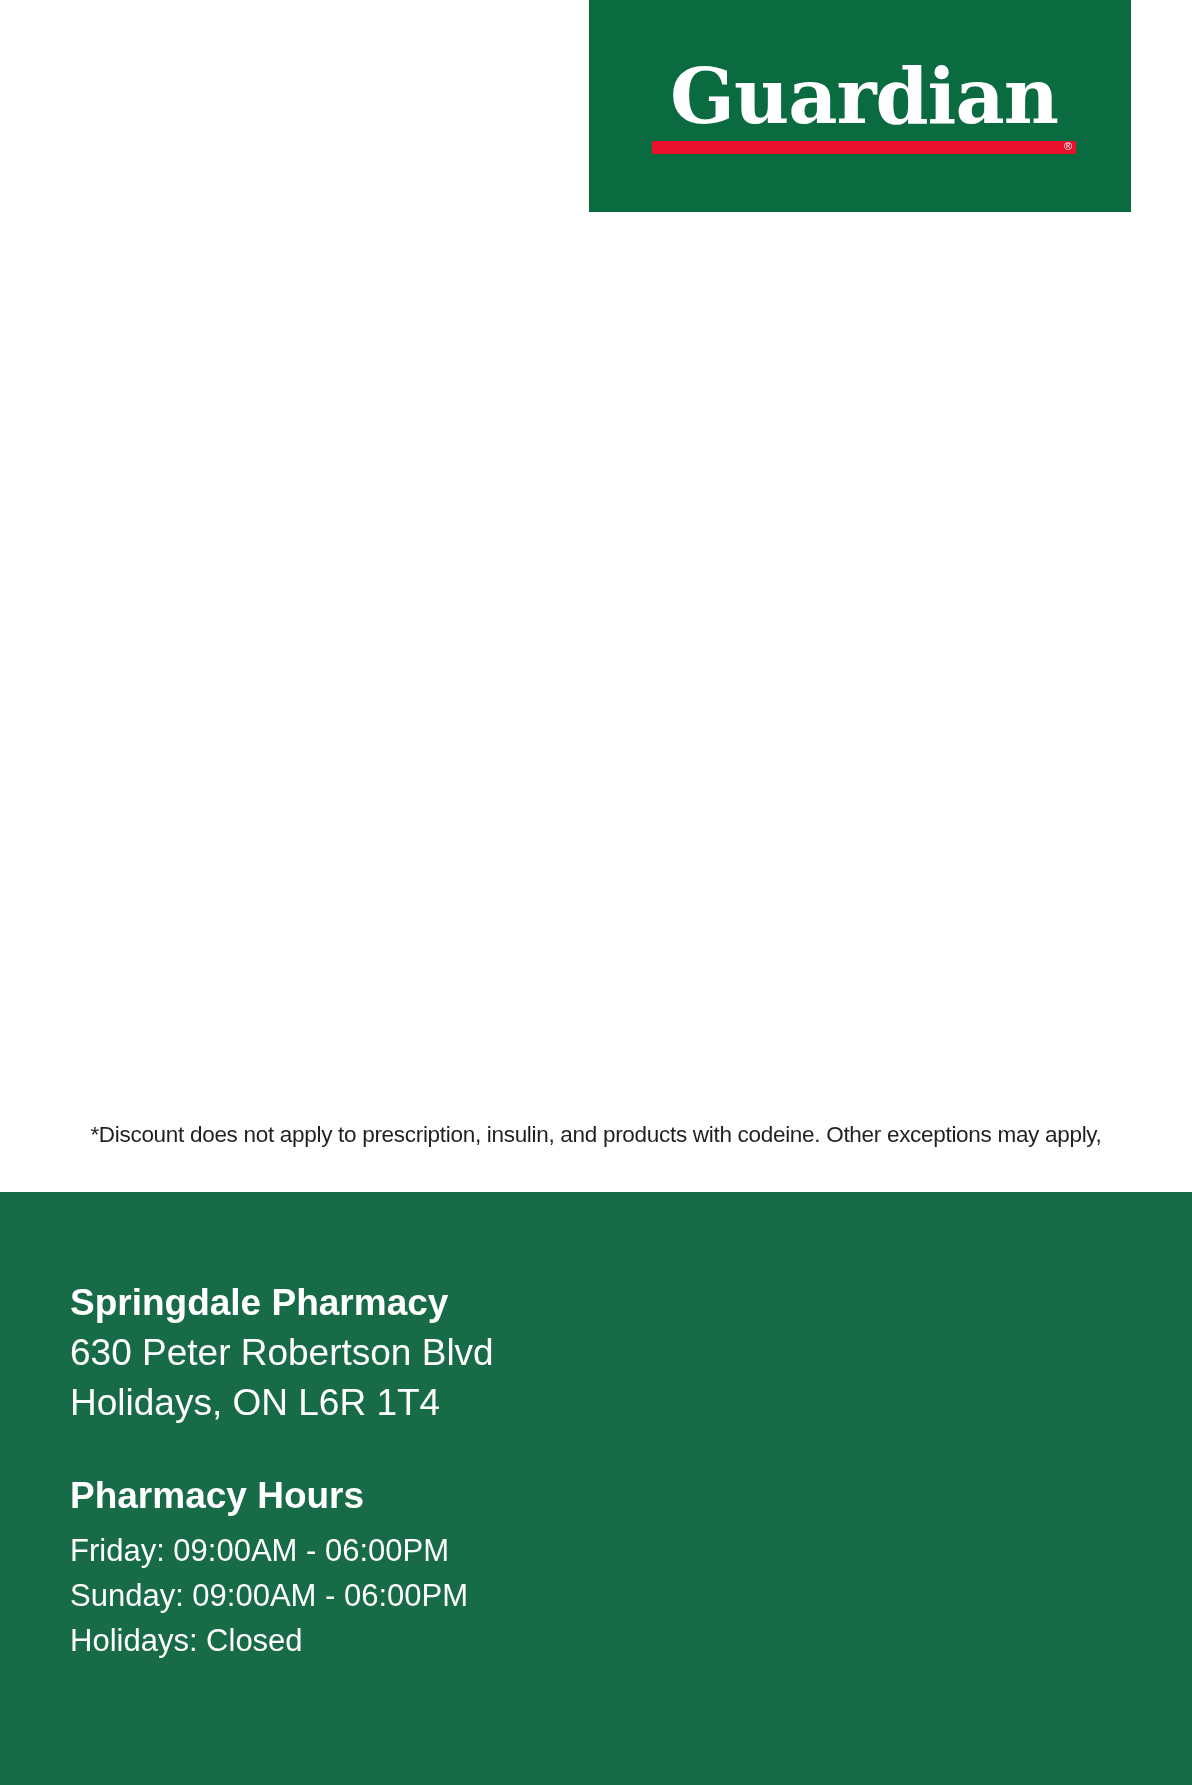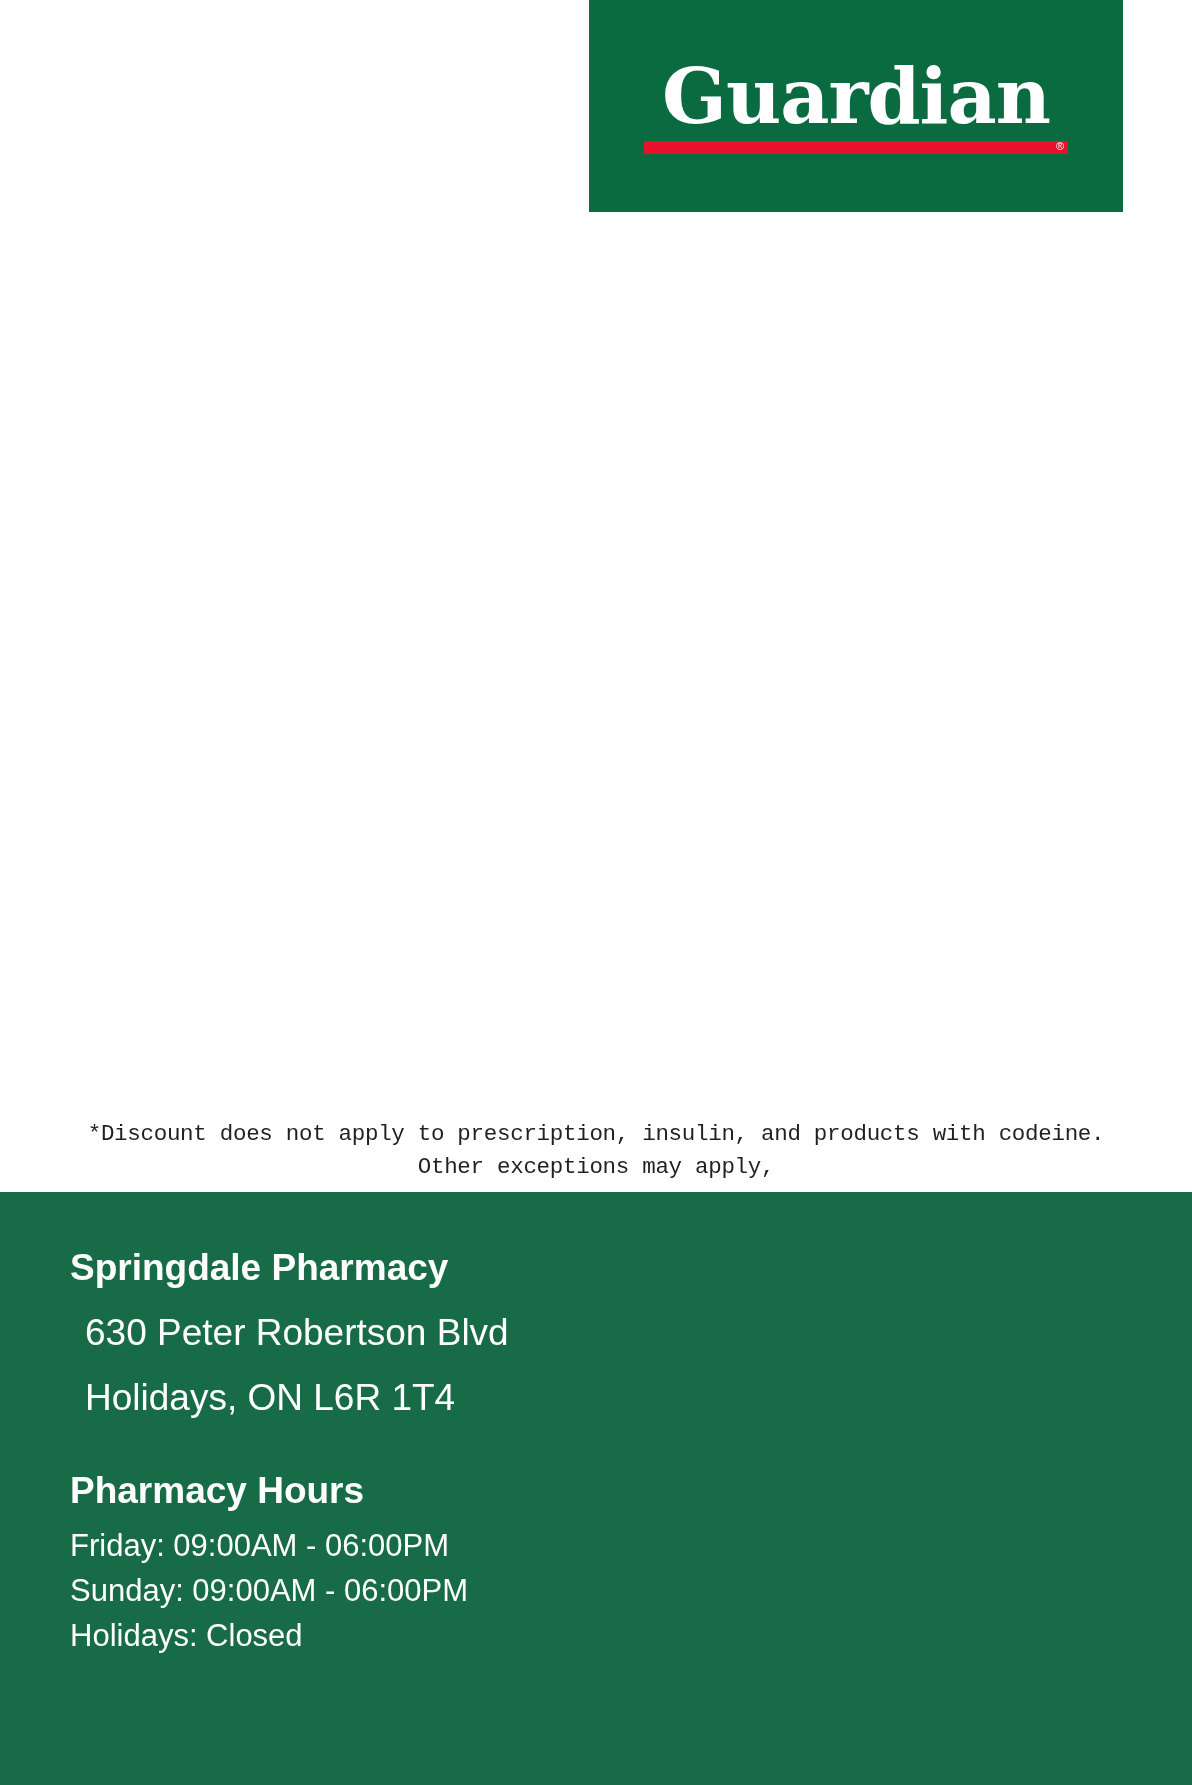--- a/index.html
+++ b/index.html
@@ -20,20 +20,21 @@
     position: absolute;
     left: 589px;
     top: 0;
     width: 534px;
     height: 212px;
     background: #0a6b41;
     display: flex;
     flex-direction: column;
     align-items: center;
     justify-content: center;
+    padding-left: 8px;
   }
   .logo-wordmark {
     color: #ffffff;
     font-family: "DejaVu Serif", serif;
     font-weight: bold;
     font-size: 76px;
     letter-spacing: -1px;
     line-height: 1;
     margin: 0 0 6px 0;
     padding: 0;
@@ -67,46 +68,46 @@
   
   .disclaimer {
     position: absolute;
     left: 70px;
     top: 1118px;
     width: 1052px;
     color: #231f20;
     font-size: 22.5px;
     line-height: 33px;
     text-align: center;
-    font-family: Liberation Mono, monospace;
+    font-family: Liberation Sans, sans-serif;
     letter-spacing: -0.3px;
   }
 
   
   .footer {
     position: absolute;
     left: 0;
     top: 1192px;
     width: 1192px;
     height: 593px;
     background: #176b46;
     color: #ffffff;
     box-sizing: border-box;
-    padding: 51px 70px 0 70px;
+    padding: 86px 70px 0 70px;
   }
   .store-name {
     font-size: 37px;
     font-weight: bold;
     line-height: 1.35;
     margin: 0;
   }
   .store-addr {
     font-size: 37px;
     line-height: 1.35;
-    margin: 15px;
+    margin: 0;
     font-weight: 400;
   }
   .hours-title {
     font-size: 37px;
     font-weight: bold;
     margin: 44px 0 8px 0;
     line-height: 1.3;
   }
   .hours-grid {
     display: flex;

